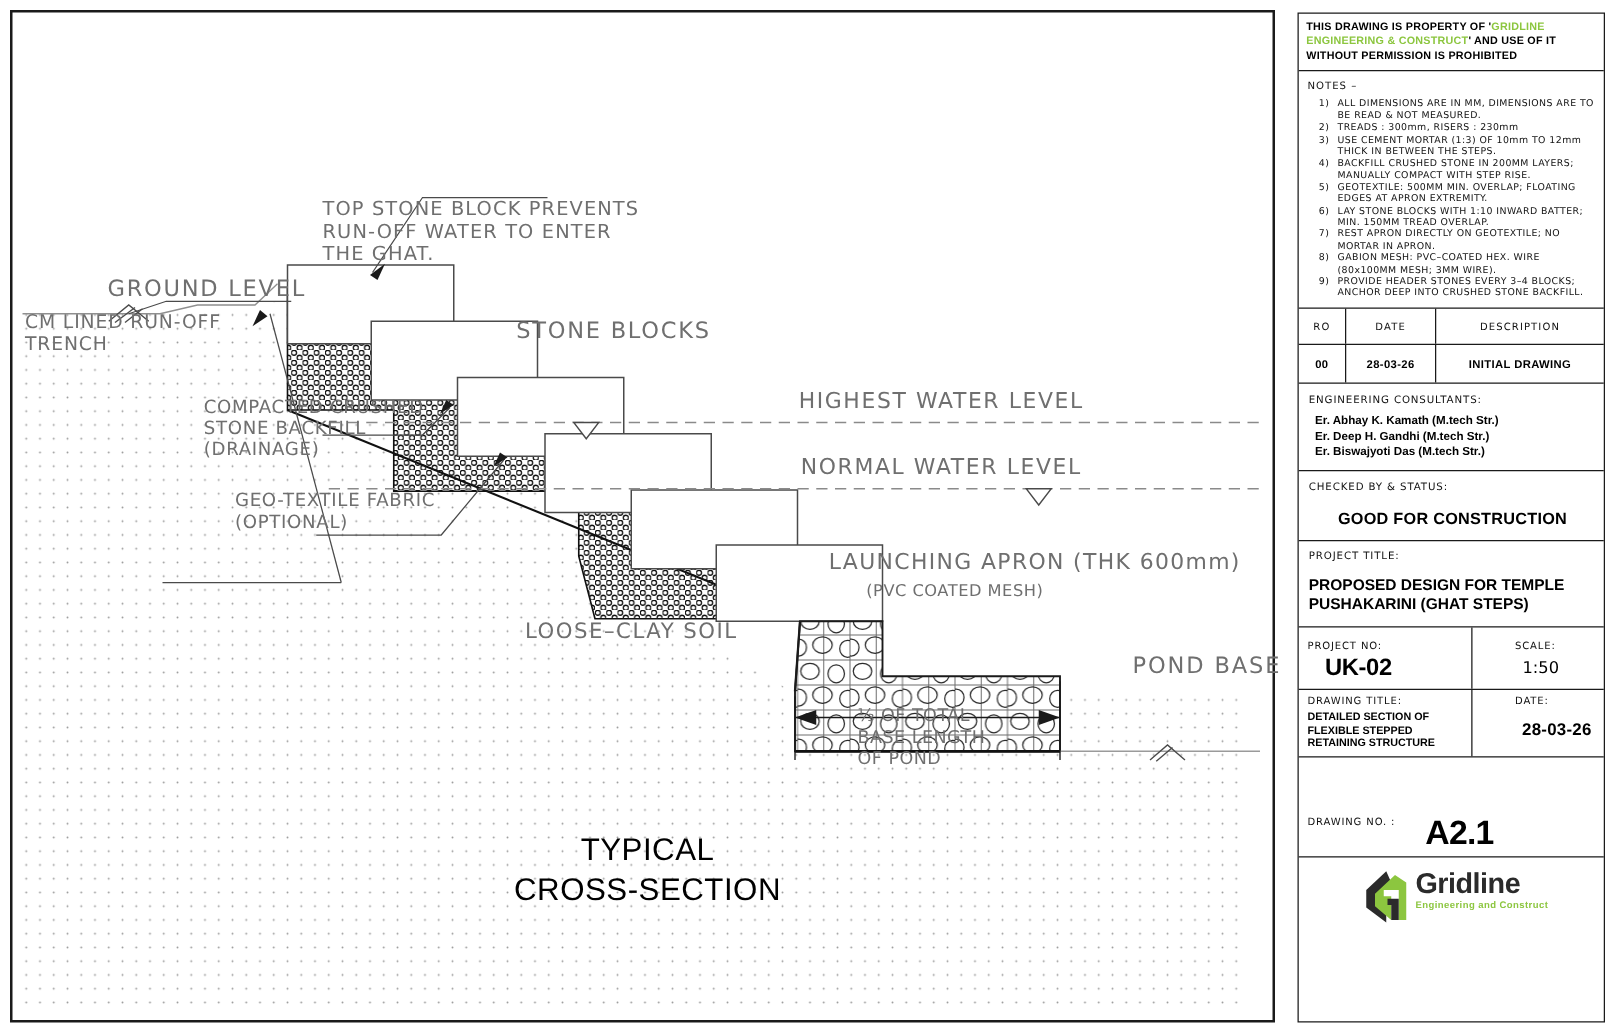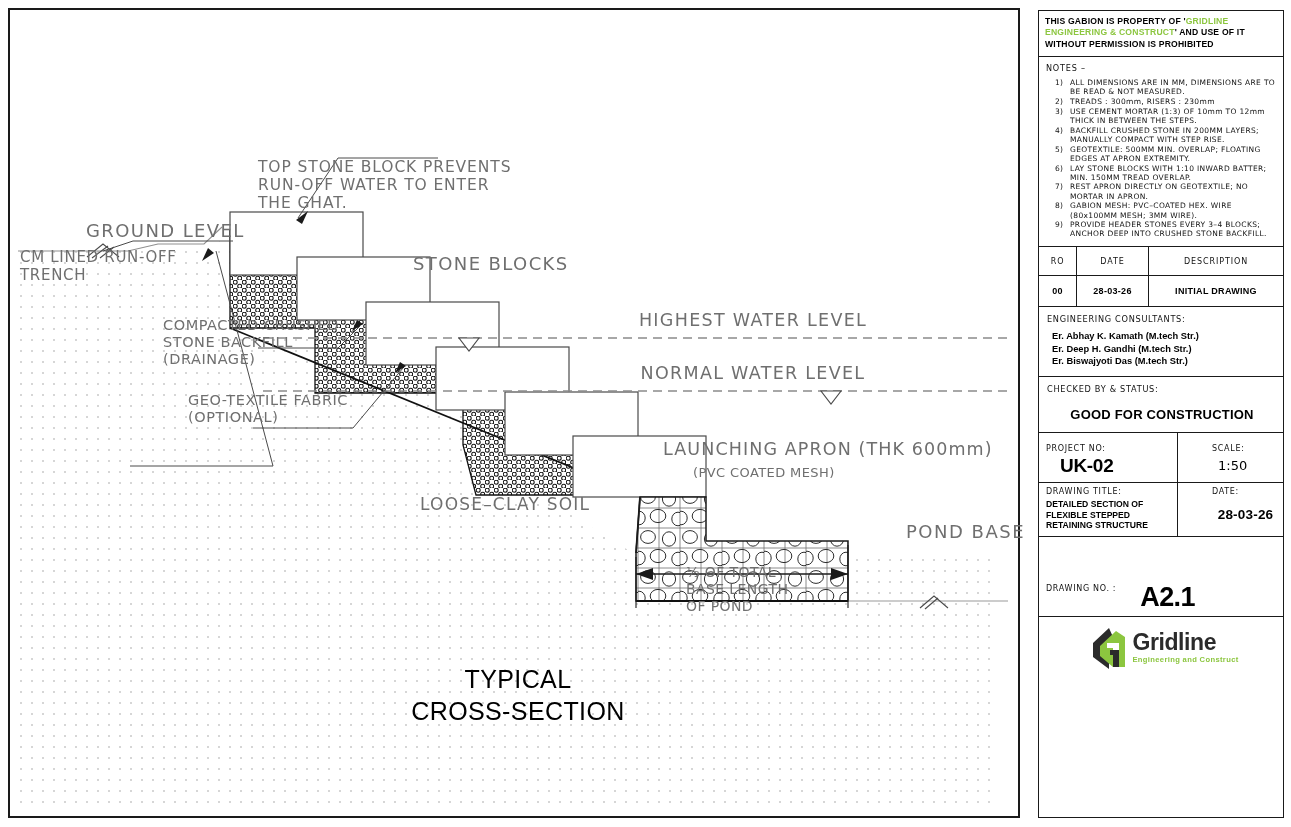--- a/index.html
+++ b/index.html
@@ -54,21 +54,21 @@
   .lbl{font-family:"DejaVu Sans",sans-serif;font-size:8px;letter-spacing:.7px;color:#111;}
   .projno{font-size:19px;font-weight:bold;letter-spacing:-.3px;display:inline-block;margin-left:14px;vertical-align:-3px;}
   .scaleval{font-family:"DejaVu Sans",sans-serif;font-size:13px;display:inline-block;margin-left:6px;vertical-align:-1px;}
   .dwgtitle{font-size:8.6px;font-weight:bold;line-height:10.6px;letter-spacing:0px;color:#000;margin-top:3px;}
   .dateval{font-size:13.5px;font-weight:bold;text-align:center;margin-top:11px;letter-spacing:.2px;}
 
   .dwgno-row{display:flex;padding:3px 6px 5px 7px;margin-top:44px;}
   .dwgno-v{font-size:27px;font-weight:bold;letter-spacing:-.6px;margin-left:24px;line-height:1;}
 
   .logo-row{height:62px;display:flex;align-items:center;justify-content:center;}
-  .logo{display:flex;align-items:center;gap:3px;}
+  .logo{display:flex;gap:3px;}
   .logo-txt{display:flex;flex-direction:column;line-height:1;}
   .logo-name{font-size:23px;font-weight:bold;color:#2b2b2b;letter-spacing:-.4px;}
   .logo-sub{font-size:7.6px;color:#8cc63f;letter-spacing:.35px;margin-top:2px;font-weight:bold;}
 
   
   #cad{position:absolute;left:8px;top:8px;}
 </style>
 </head>
 <body>
 
@@ -204,21 +204,21 @@
       </g>
 
       <text x="510" y="680" font-size="25" fill="#000" text-anchor="middle" font-family="Liberation Sans, sans-serif" letter-spacing=".4">TYPICAL</text>
       <text x="510" y="712" font-size="25" fill="#000" text-anchor="middle" font-family="Liberation Sans, sans-serif" letter-spacing=".4">CROSS-SECTION</text>
     </g>
   </svg>
 
   <div class="tb">
 
     <div class="tb-row prop">
-      <span>THIS GABION IS PROPERTY OF '</span><span class="grn">GRIDLINE ENGINEERING &amp; CONSTRUCT</span><span>' AND USE OF IT WITHOUT PERMISSION IS PROHIBITED</span>
+      <span>THIS DRAWING IS PROPERTY OF '</span><span class="grn">GRIDLINE ENGINEERING &amp; CONSTRUCT</span><span>' AND USE OF IT WITHOUT PERMISSION IS PROHIBITED</span>
     </div>
 
 
     <div class="tb-row notes-wrap">
       <div class="notes-title">NOTES –</div>
       <div class="note">
           <span class="num">1)</span>
           <span class="txt">ALL DIMENSIONS ARE IN MM, DIMENSIONS ARE TO BE READ &amp; NOT MEASURED.</span>
         </div>
       <div class="note">
@@ -273,20 +273,24 @@
       <div class="consult-n">Er. Abhay K. Kamath   (M.tech Str.)</div>
       <div class="consult-n">Er. Deep H. Gandhi   (M.tech Str.)</div>
       <div class="consult-n">Er. Biswajyoti Das   (M.tech Str.)</div>
     </div>
 
     <div class="tb-row checked">
       <div class="checked-h">CHECKED BY &amp; STATUS:</div>
       <div class="status">GOOD FOR CONSTRUCTION</div>
     </div>
 
+    <div class="tb-row ptitle">
+      <div class="ptitle-h">PROJECT TITLE:</div>
+      <div class="ptitle-v">PROPOSED DESIGN FOR TEMPLE PUSHAKARINI (GHAT STEPS)</div>
+    </div>
 
     <div class="tb-row" style="padding:0">
       <div class="split">
         <div class="sp-l">
           <span class="lbl">PROJECT NO:</span><span class="projno">UK-02</span>
         </div>
         <div class="sp-r">
           <span class="lbl">SCALE:</span><span class="scaleval">1:50</span>
         </div>
       </div>

